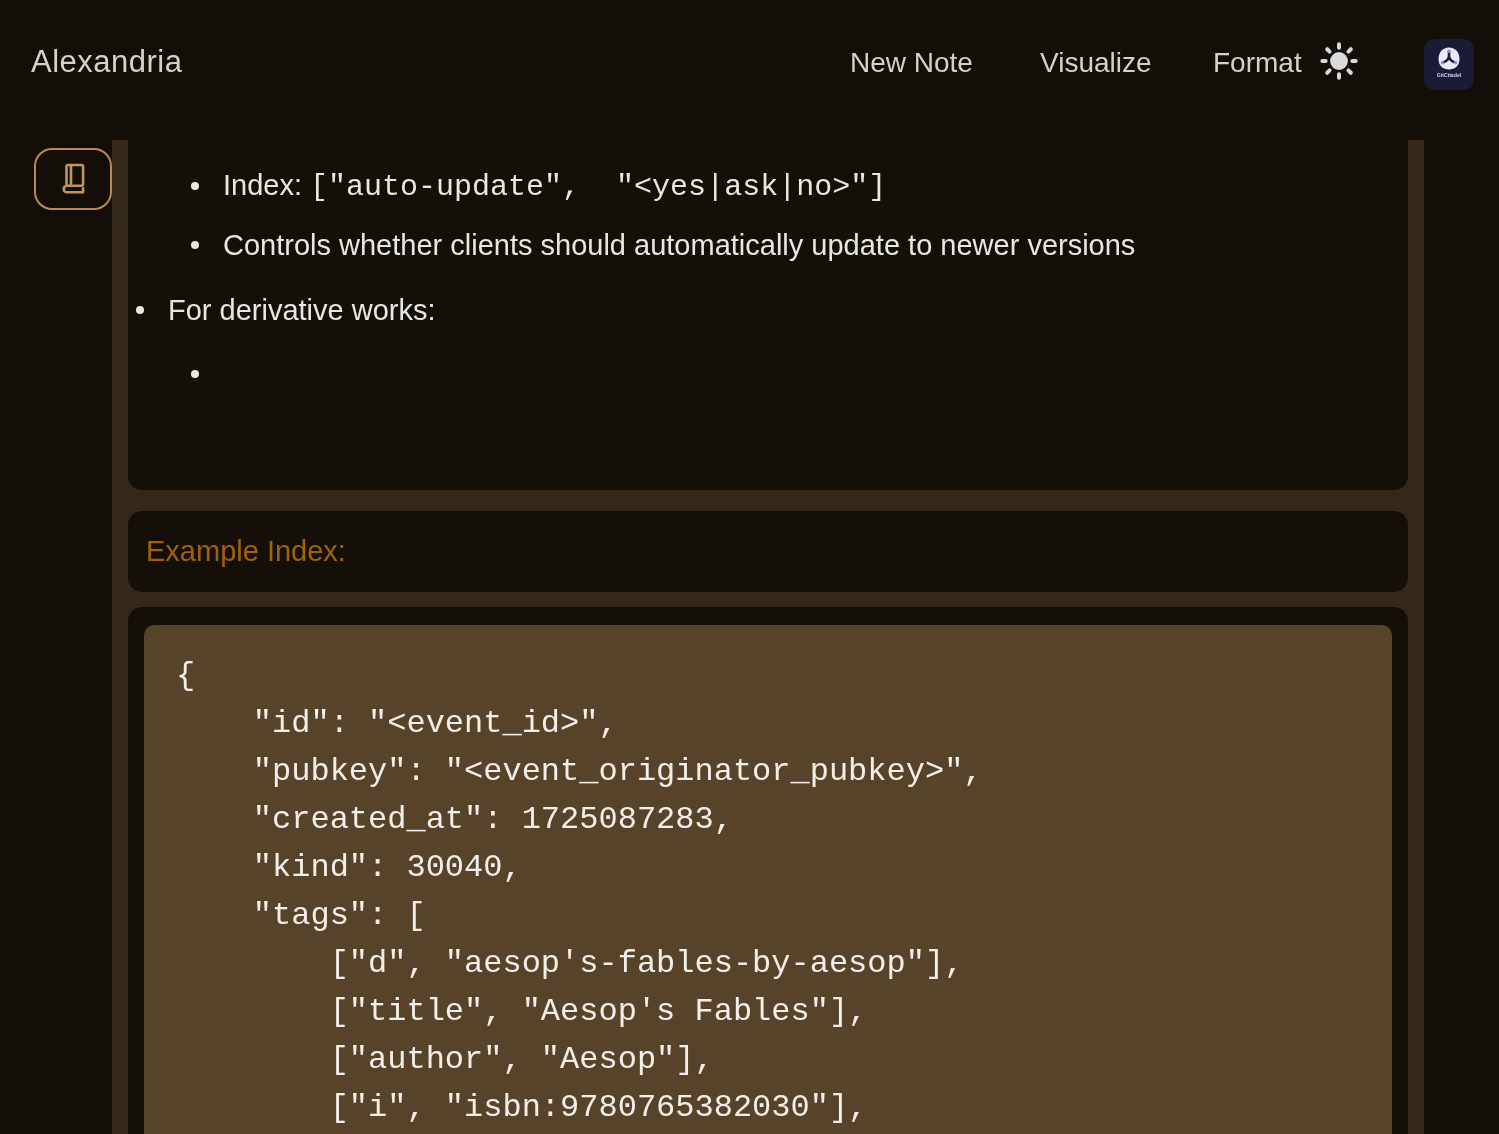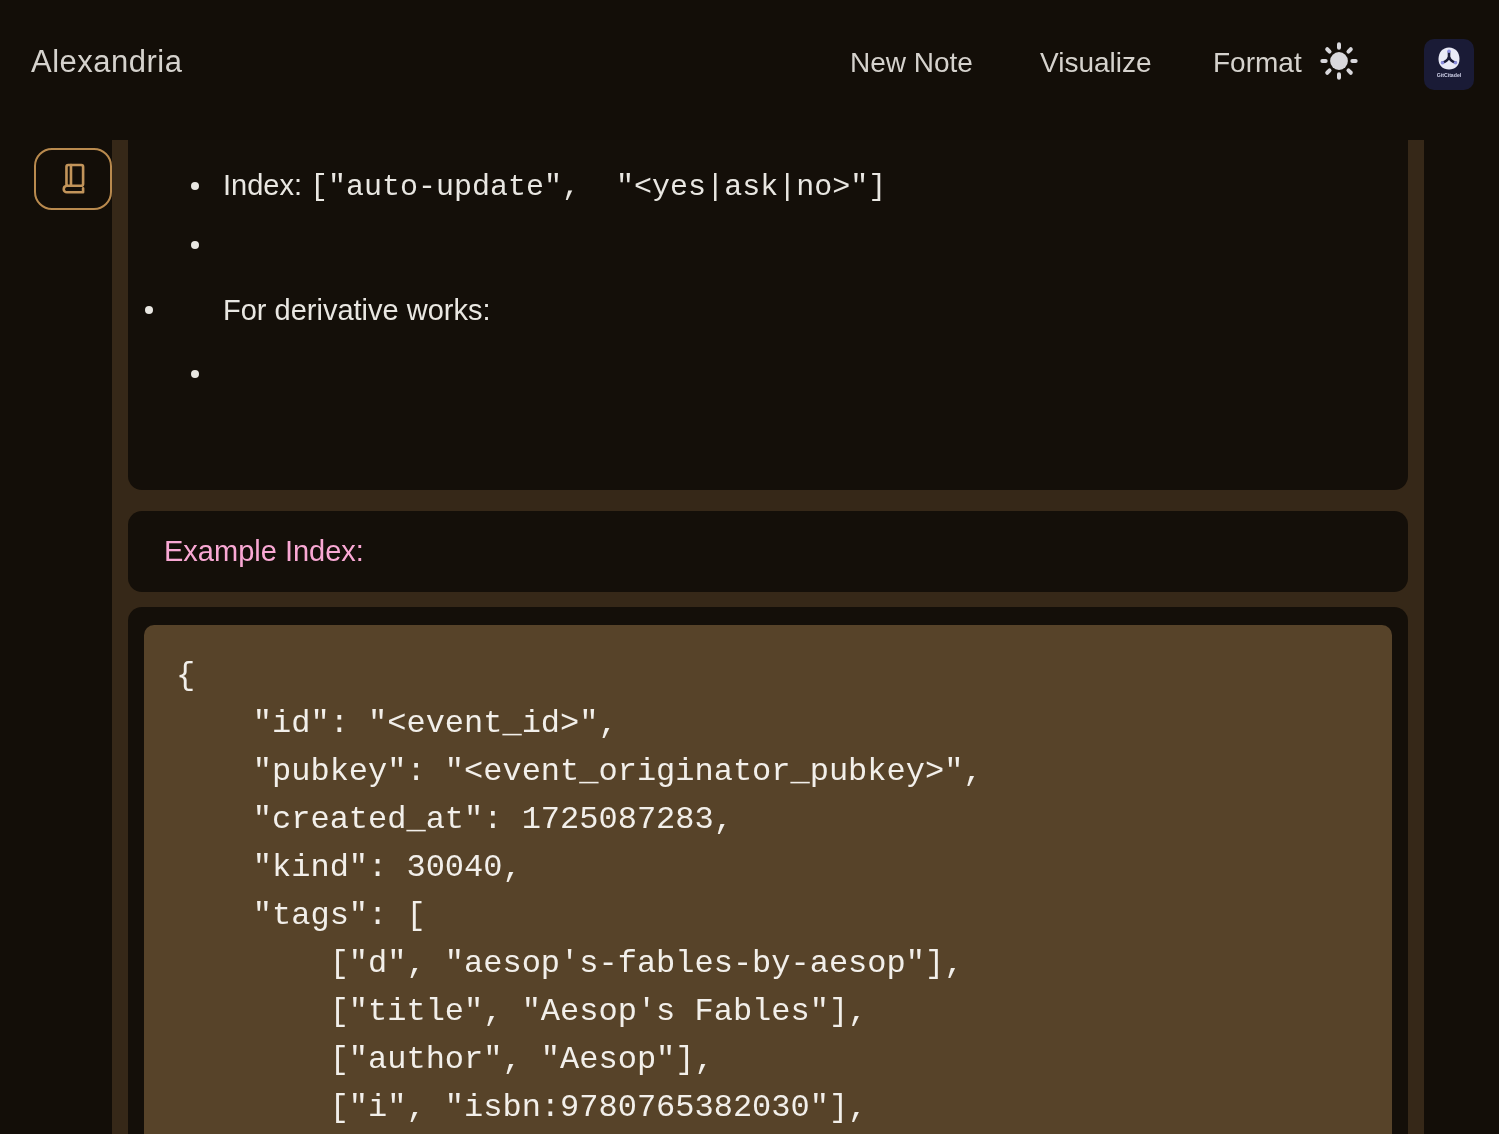--- a/index.html
+++ b/index.html
@@ -48,30 +48,30 @@
 
   
   .li {
     position:absolute; display:flex; align-items:center; height:48px;
     font-size:29px; color:#e9e7e2; white-space:nowrap;
   }
   .li .dot {
     width:8px; height:8px; border-radius:50%; background:#e9e7e2;
     margin-right:24px; flex:0 0 auto;
   }
-  .li.l1 { left:17px;gap:46px; }
+  .li.l1 { left:8px; }
   .li.l2 { left:63px; }
   .code-inline {
     font-family:"Liberation Mono", monospace; font-size:30px; color:#e9e7e2;
     white-space:pre;
   }
 
   
   .example-heading {
-    font-size:29px; color:#f9a8d4; line-height:81px; padding-left:36px;
+    font-size:29px; color:#a16207; line-height:81px; padding-left:18px;
   }
 
   
   .code-block {
     position:absolute; left:16px; right:16px; top:18px; height:600px;
     background:#574329; border-radius:10px;
     padding:27px 10px 0 32px; box-sizing:border-box;
     font-family:"Liberation Mono", monospace; font-size:32px; line-height:48px;
     color:#f2efea;
   }
@@ -138,20 +138,21 @@
 
   <section class="card card-bullets">
     <div class="li l2" style="top:22px">
       <span class="dot"></span>
       <span>
         <span>Index: </span><span class="code-inline">["auto-update",  "&lt;yes|ask|no&gt;"]</span>
       </span>
     </div>
     <div class="li l2" style="top:81px">
       <span class="dot"></span>
+      <span>Controls whether clients should automatically update to newer versions</span>
     </div>
     <div class="li l1" style="top:146px">
       <span class="dot"></span>
       <span>For derivative works:</span>
     </div>
     <div class="li l2" style="top:210px">
       <span class="dot"></span>
     </div>
   </section>
 

